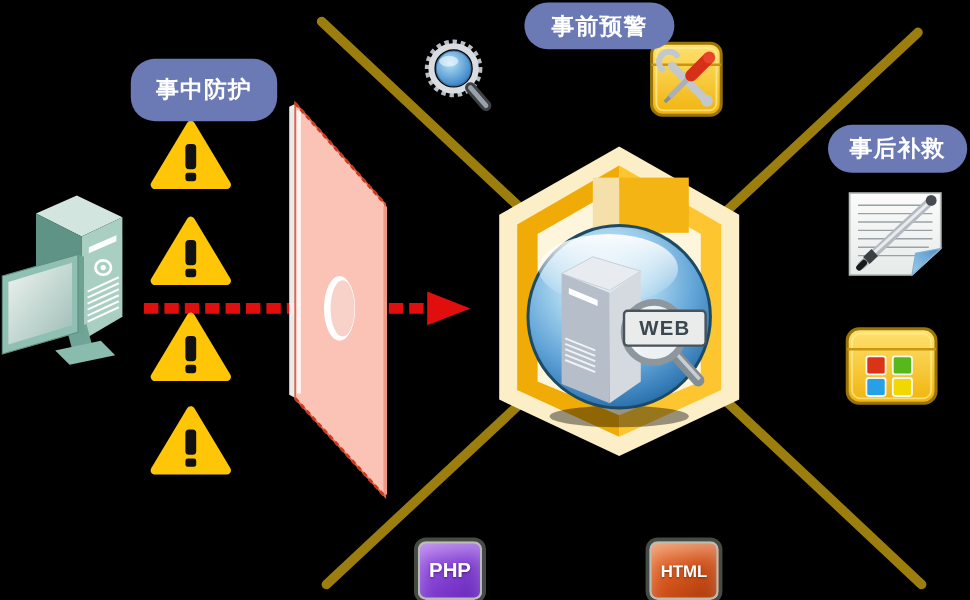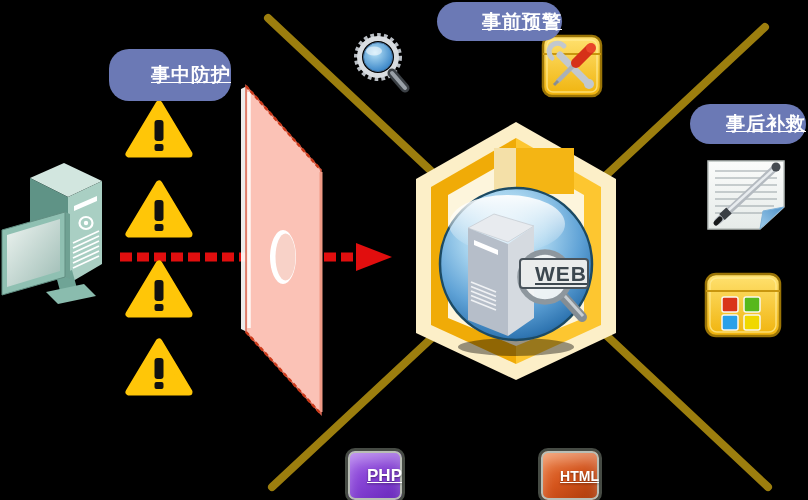--- a/index.html
+++ b/index.html
@@ -1,23 +1,23 @@
 <!DOCTYPE html>
 <html><head>
 <meta charset="utf-8">
 <style>
   html,body{margin:0;padding:0;background:#000;}
   .stage{position:relative;width:808px;height:500px;background:#000;overflow:hidden;
          font-family:"Liberation Sans",sans-serif;}
   .stage svg{position:absolute;left:0;top:0;z-index:1;}
-  .overlay{position:absolute;z-index:2;display:flex;align-items:center;justify-content:flex-end;text-decoration:underline;}
+  .overlay{position:absolute;z-index:2;display:flex;align-items:center;justify-content:center;}
   .pill{background:#6b79b5;color:#fff;font-weight:bold;font-size:19px;letter-spacing:1px;
         border-radius:20px;}
   .web-plate{background:#eaecec;border:2px solid #49535b;border-radius:4px;color:#3c474f;
-             font-weight:bold;font-size:21px;letter-spacing:1px;}
+             font-weight:bold;font-size:17px;letter-spacing:1px;}
   .badge{color:#fff;font-weight:bold;border-radius:10px;border:3px solid #464b44;
          box-shadow:inset 0 0 0 2px #b9beb5, inset 0 10px 14px rgba(255,255,255,.35);
          text-shadow:0 1px 2px rgba(0,0,0,.45);}
   .badge-php{background:linear-gradient(145deg,#a768ea 0%,#8844d6 45%,#6426b8 100%);font-size:17px;}
   .badge-html{background:linear-gradient(145deg,#f08448 0%,#d4541c 50%,#a83808 100%);font-size:14px;}
 </style>
 </head>
 <body>
 
 <div class="stage">

